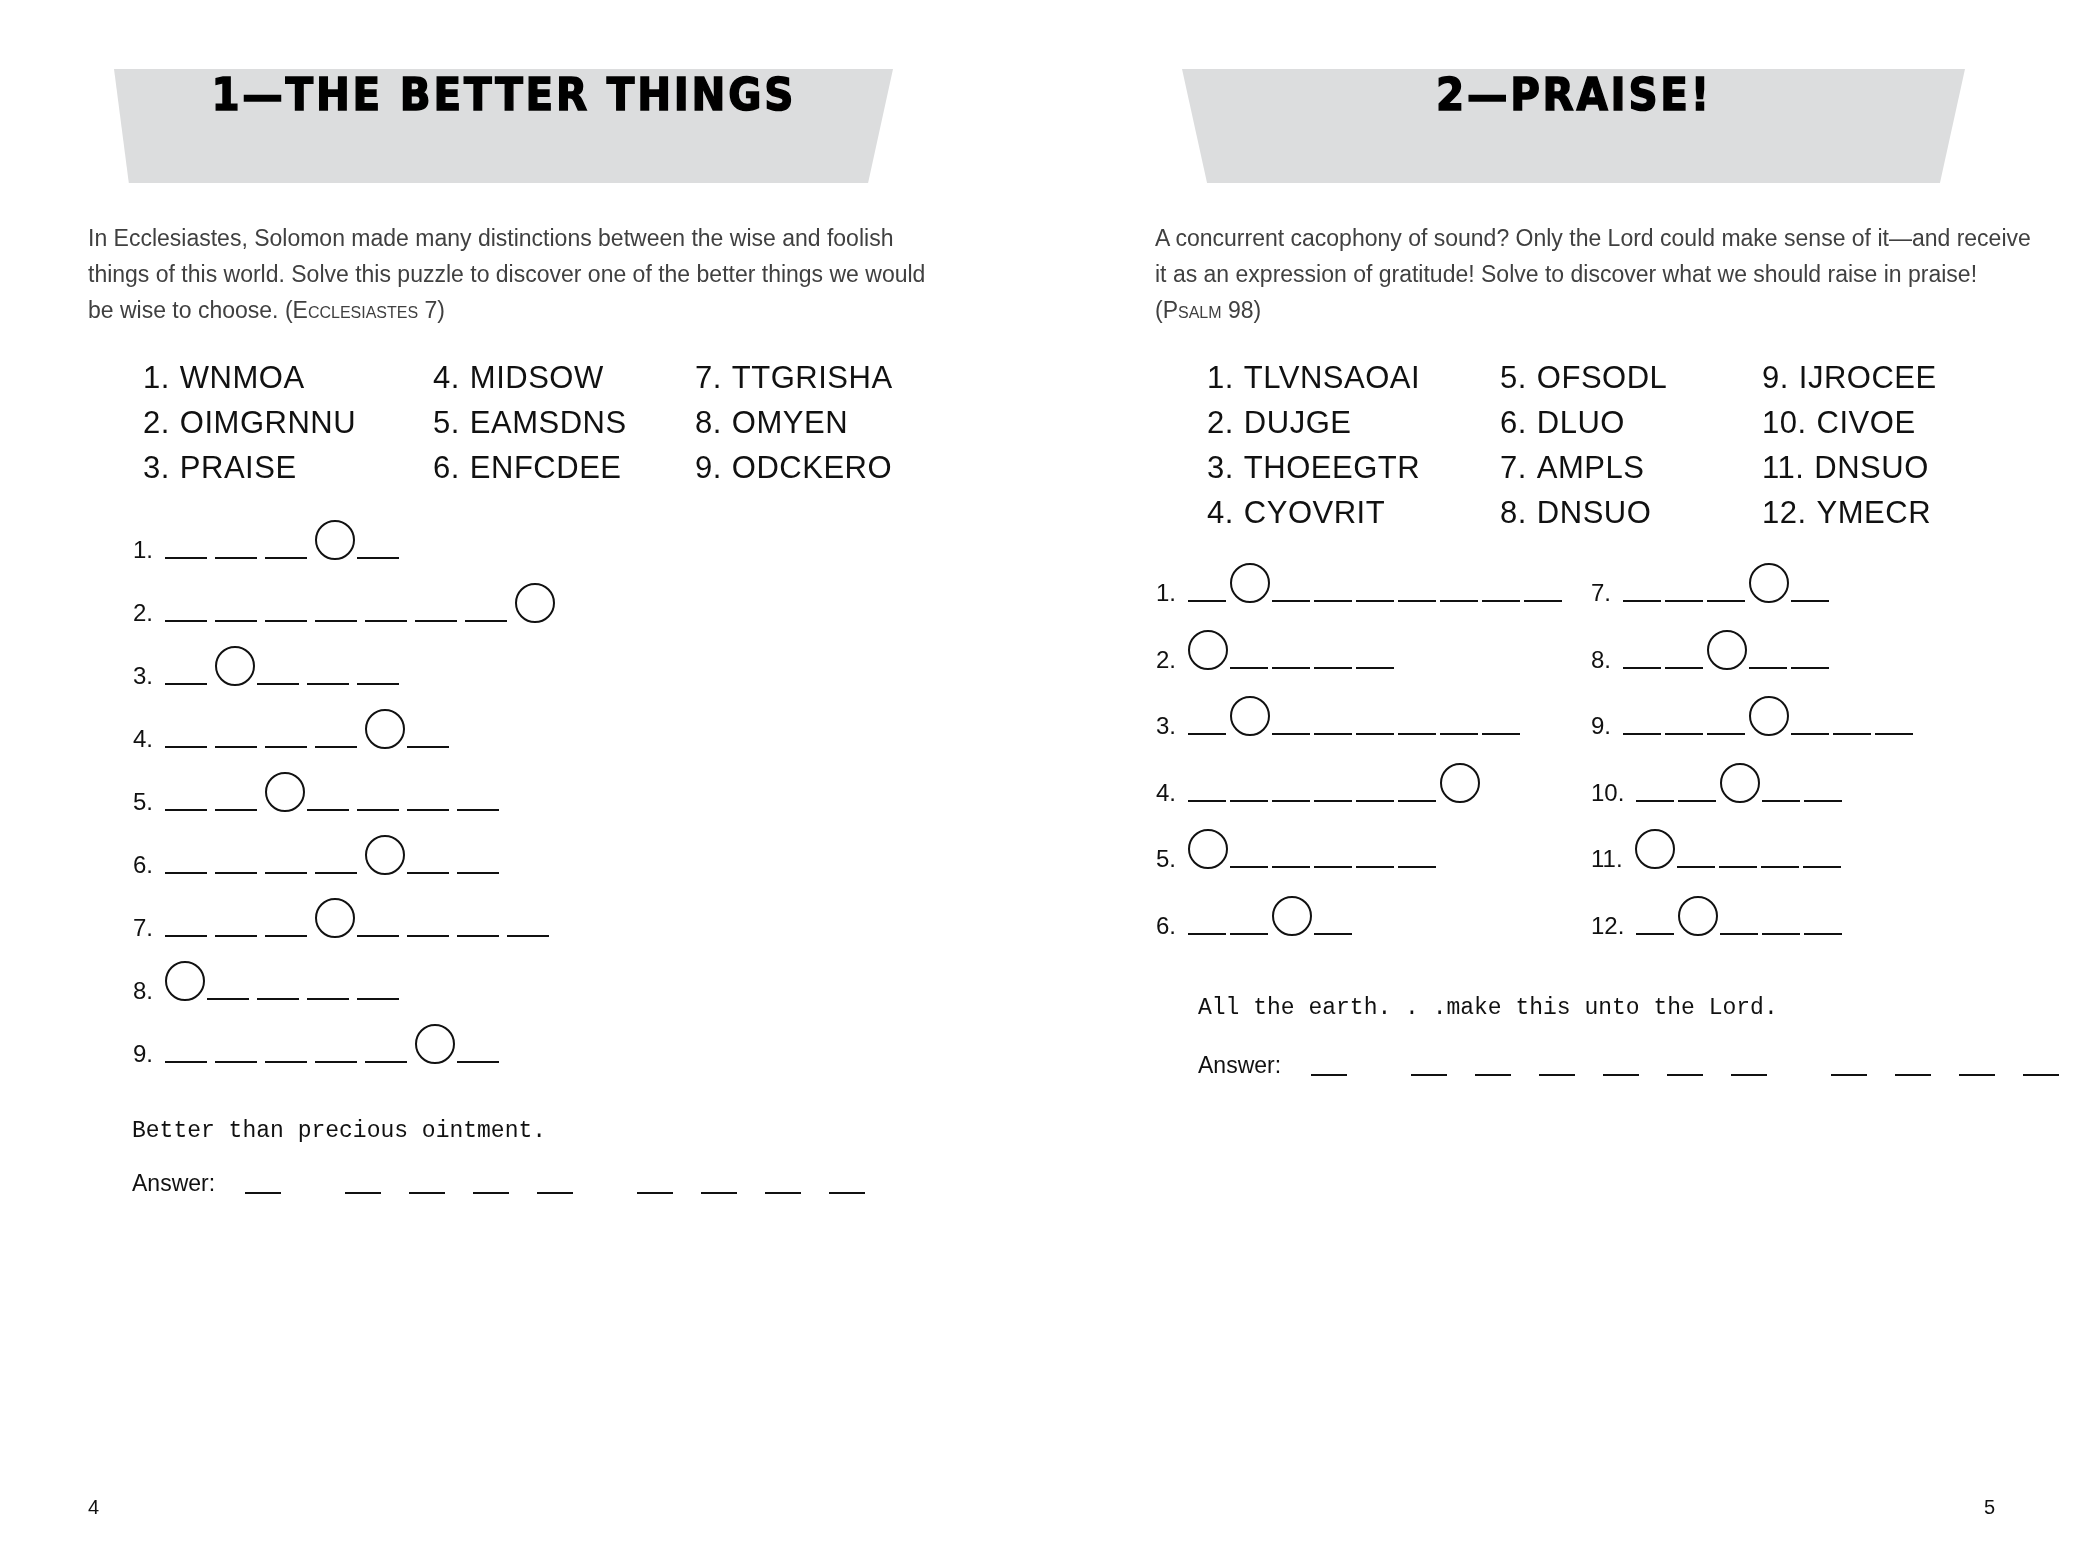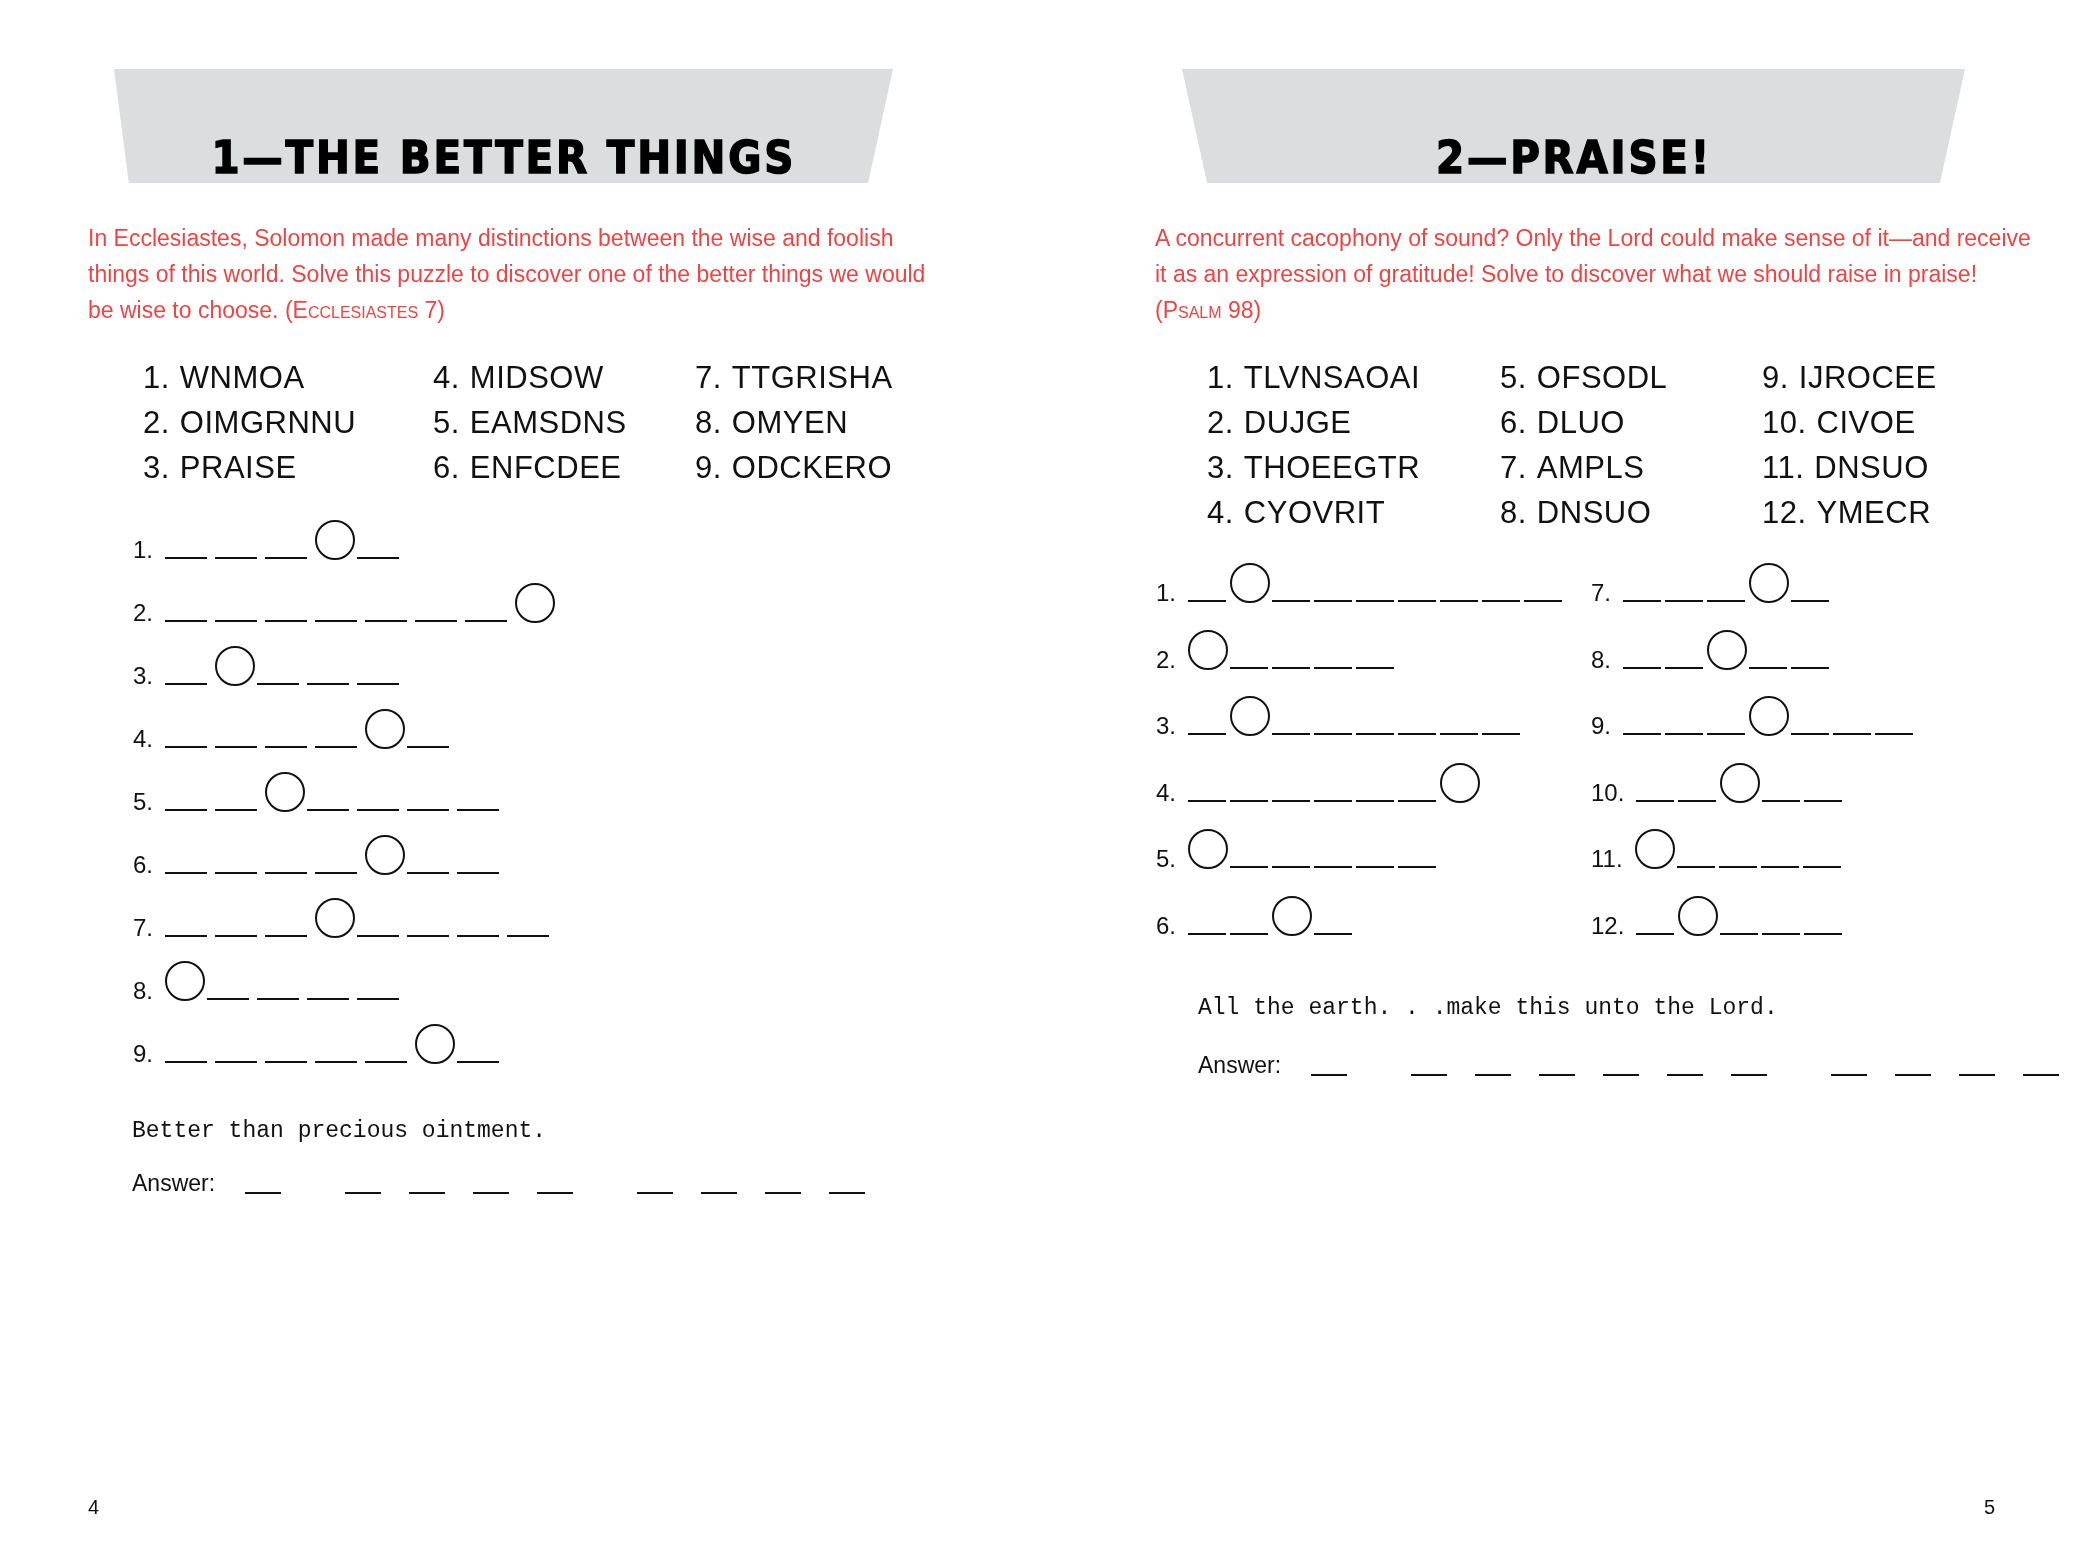--- a/index.html
+++ b/index.html
@@ -7,39 +7,39 @@
   body { position: relative; font-family: "Liberation Sans", sans-serif; color: #111; }
 
   .page { position: absolute; top: 0; height: 1556px; }
   .page.left { left: 0; width: 1037px; }
   .page.right { left: 1037px; width: 1038px; }
 
   .banner {
     position: absolute;
     top: 69px; height: 114px;
     background: #dcddde;
-    display: flex; align-items: flex-end; justify-content: center;
+    display: flex; align-items: flex-start; justify-content: center;
   }
   .page.left .banner { left: 114px; width: 779px; clip-path: polygon(0 0, 100% 0, 96.8% 100%, 1.9% 100%); }
   .page.right .banner { left: 145px; width: 783px; clip-path: polygon(0 0, 100% 0, 96.8% 100%, 3.2% 100%); }
   .banner-title {
     font-family: "DejaVu Sans", sans-serif;
     font-weight: 900;
     font-size: 44px;
     letter-spacing: 3px;
     color: #000;
     transform: scaleX(0.92);
     -webkit-text-stroke: 1.5px #000;
   }
 
   .intro {
     position: absolute;
     font-size: 23px;
     line-height: 36px;
-    color: #ef4444;
+    color: #404040;
   }
   .page.left .intro { left: 88px; top: 220px; width: 860px; }
   .page.right .intro { left: 118px; top: 220px; width: 880px; }
   .smallcaps { font-variant: small-caps; }
 
   .words {
     position: absolute;
     display: grid;
     grid-auto-flow: column;
     font-size: 31px;

